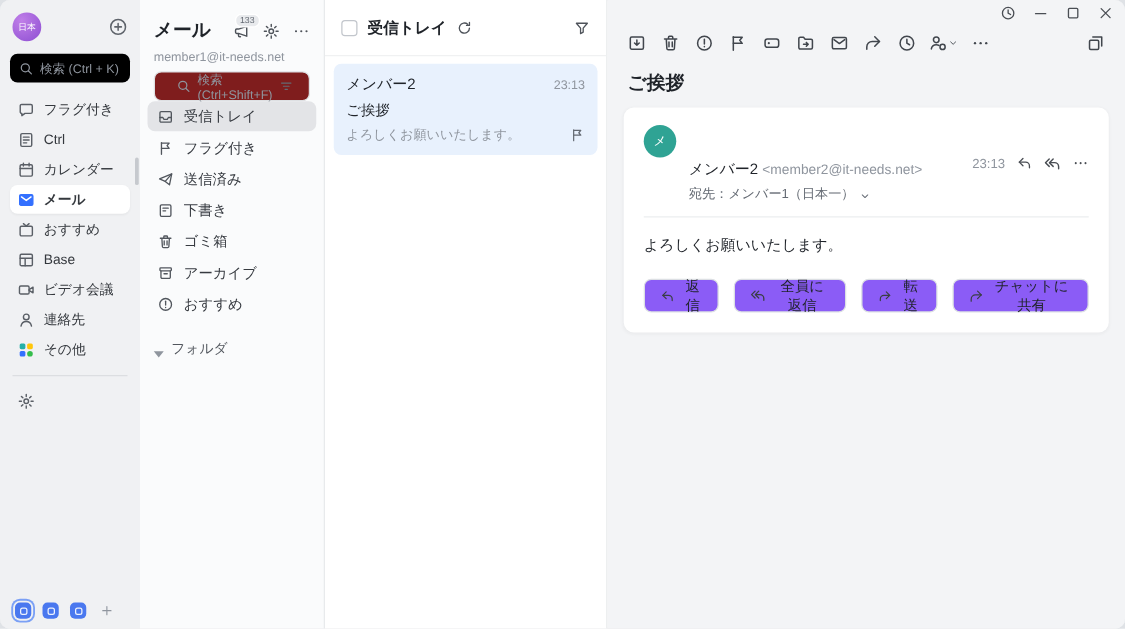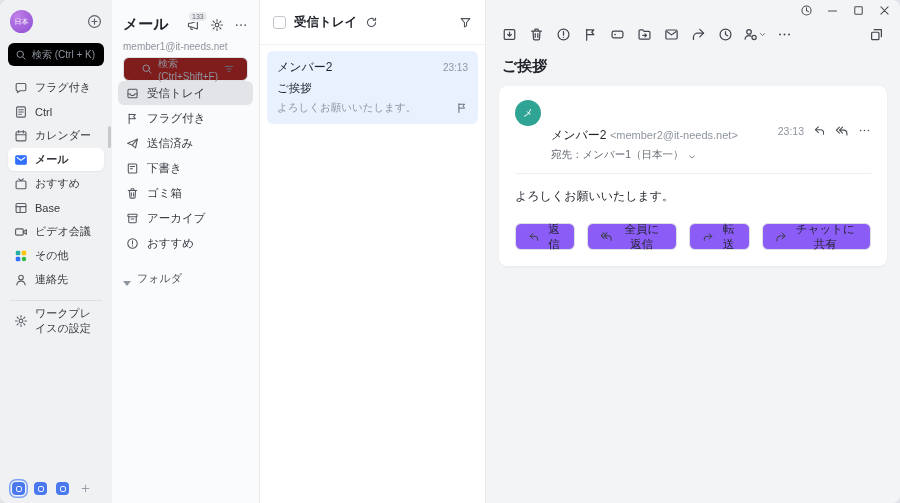--- a/index.html
+++ b/index.html
@@ -374,43 +374,42 @@
       <span>
           <svg class="ic" width="14" height="14">
             <use href="#i-video"></use>
           </svg>
         </span>
       <span>ビデオ会議</span>
     </div>
     <div class="sb-item">
       <span>
           <svg class="ic" width="14" height="14">
+            <use href="#i-contacts"></use>
+          </svg>
+        </span>
+      <span>連絡先</span>
+    </div>
+    <div class="sb-item">
+      <span>
+          <svg class="ic" width="14" height="14">
             <use href="#i-apps"></use>
           </svg>
         </span>
       <span>その他</span>
     </div>
-    <div class="sb-item">
-      <span>
-          <svg class="ic" width="14" height="14">
-            <use href="#i-contacts"></use>
-          </svg>
-        </span>
-      <span>連絡先</span>
-    </div>
 
     <div class="sb-divider"></div>
 
     <div class="sb-item">
       <span style="color:#3370ff">
           <svg class="ic" width="14" height="14">
             <use href="#i-gear"></use>
           </svg>
         </span>
-      <span>ワークプレイスの設定</span>
     </div>
 
     <div class="sb-scroll"></div>
 
     <div class="sb-dock">
       <div class="dock-sq ringed">
           <span class="glyph"></span>
         </div>
       <div class="dock-sq">
           <span class="glyph"></span>

